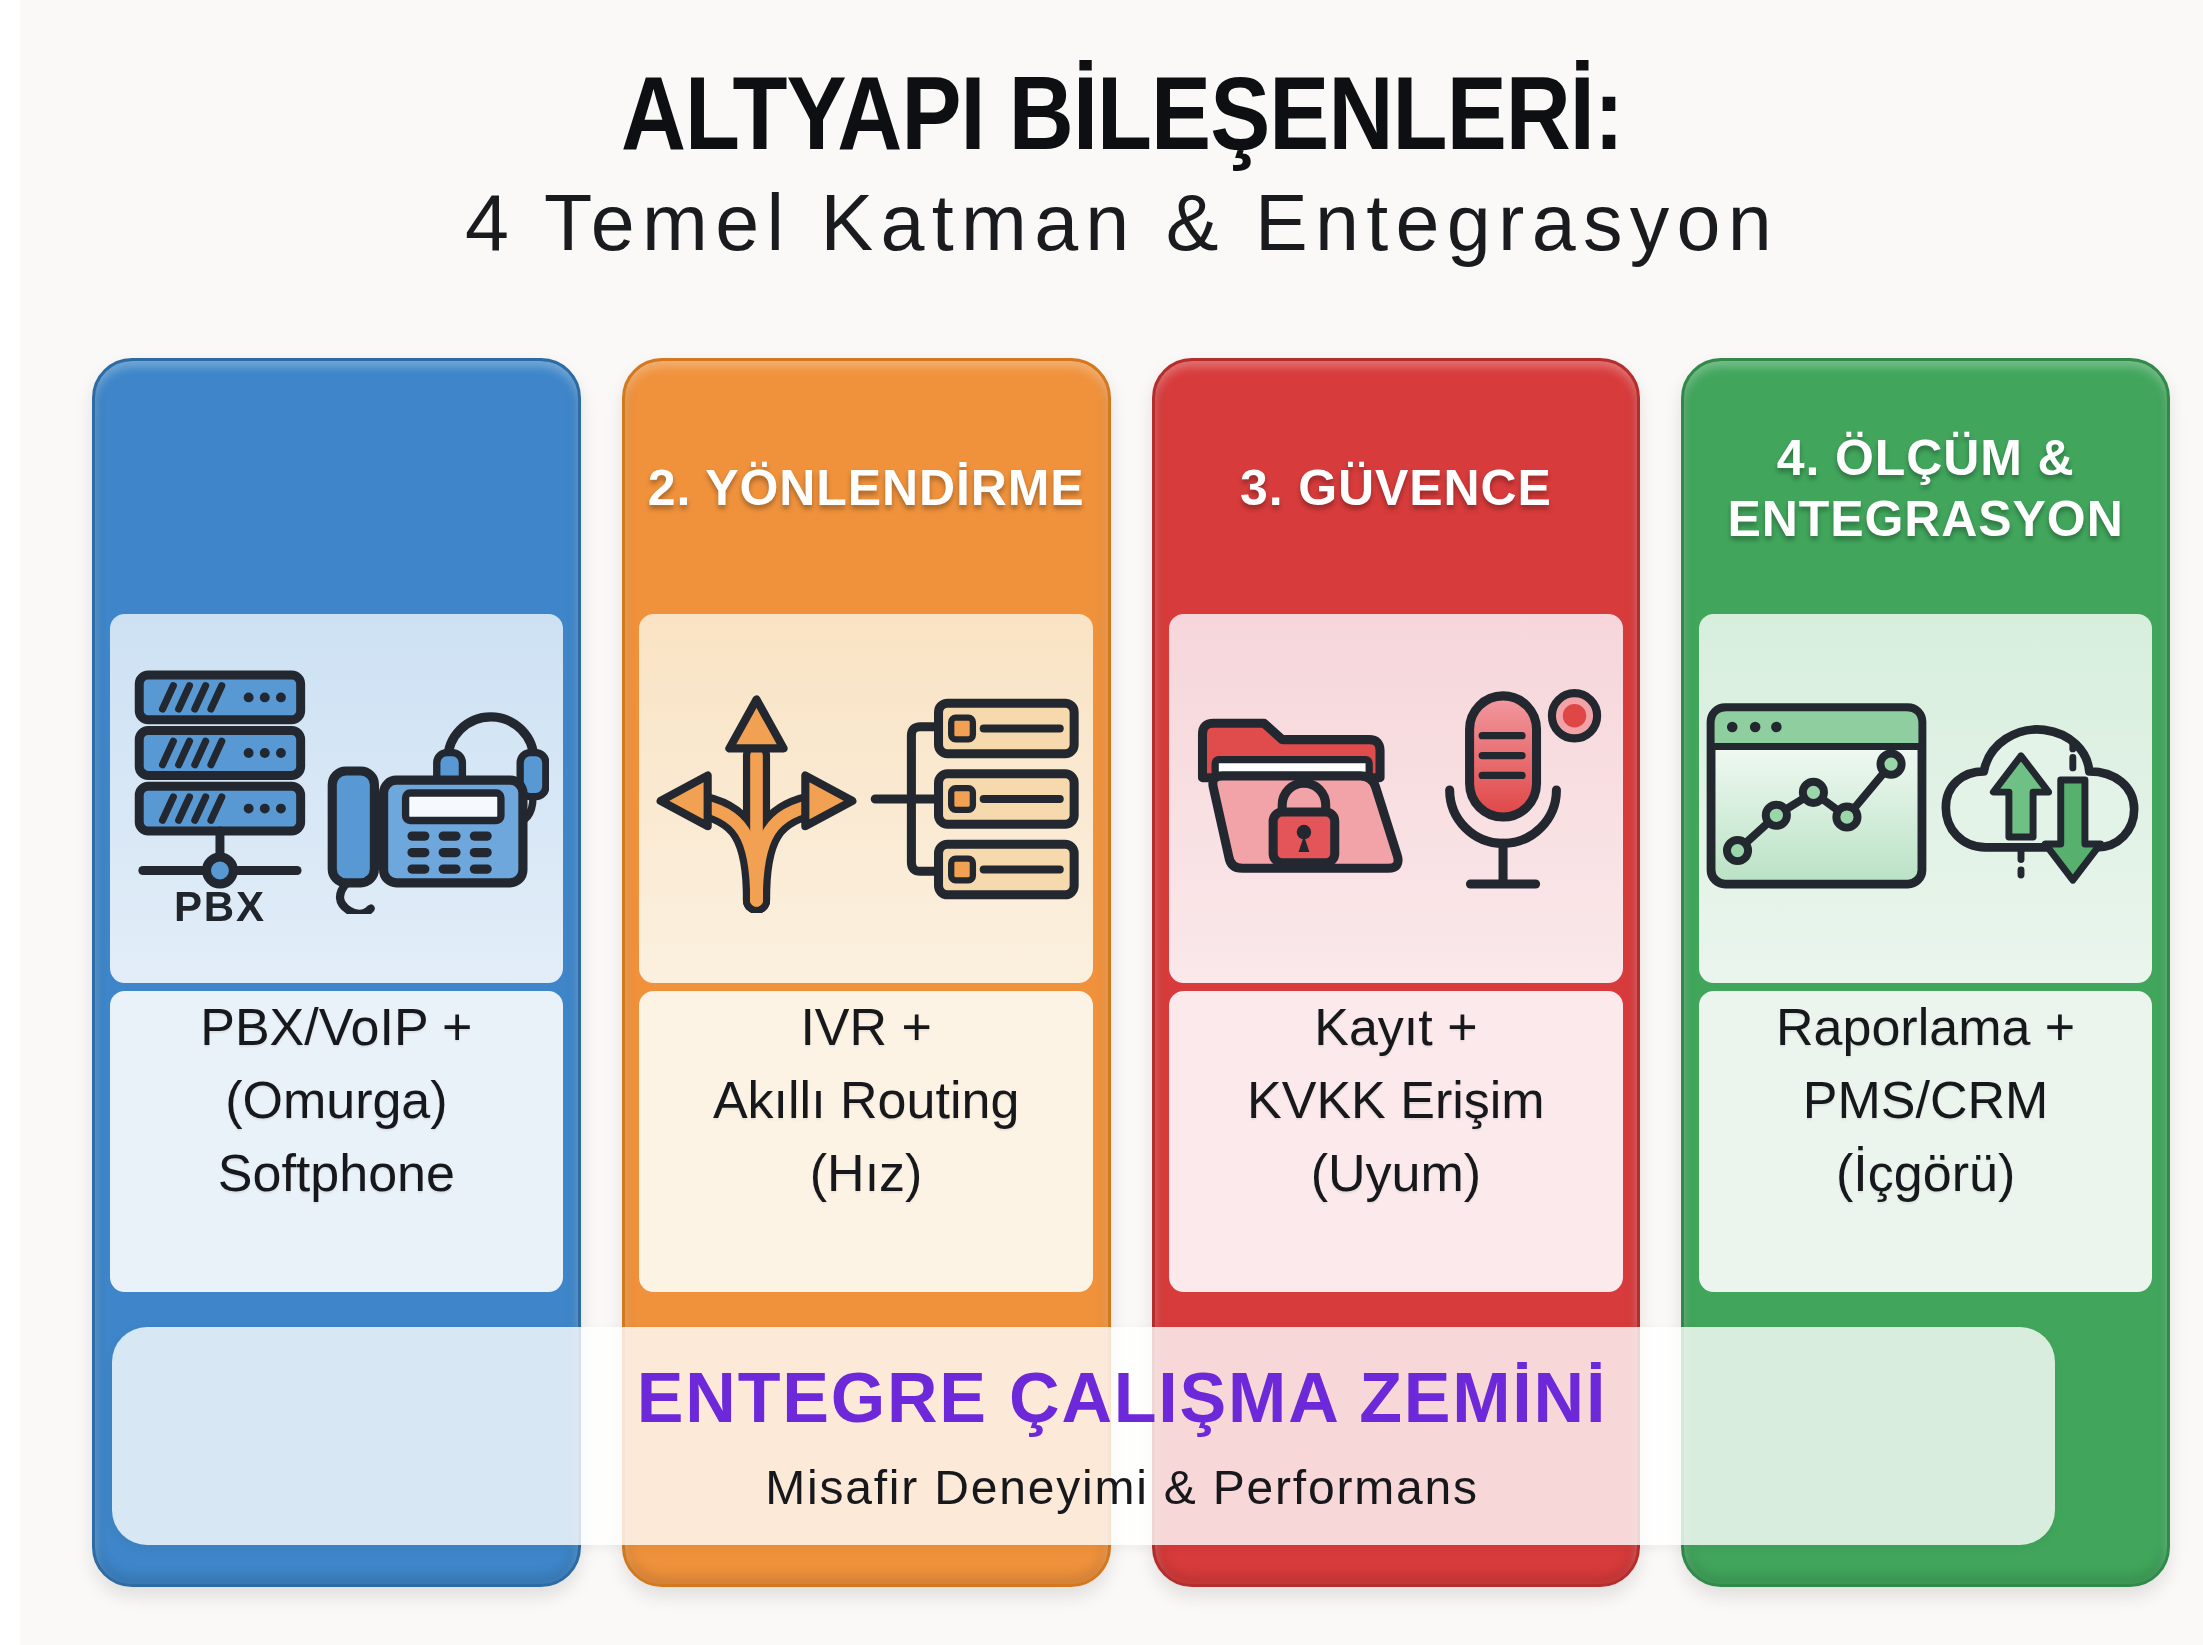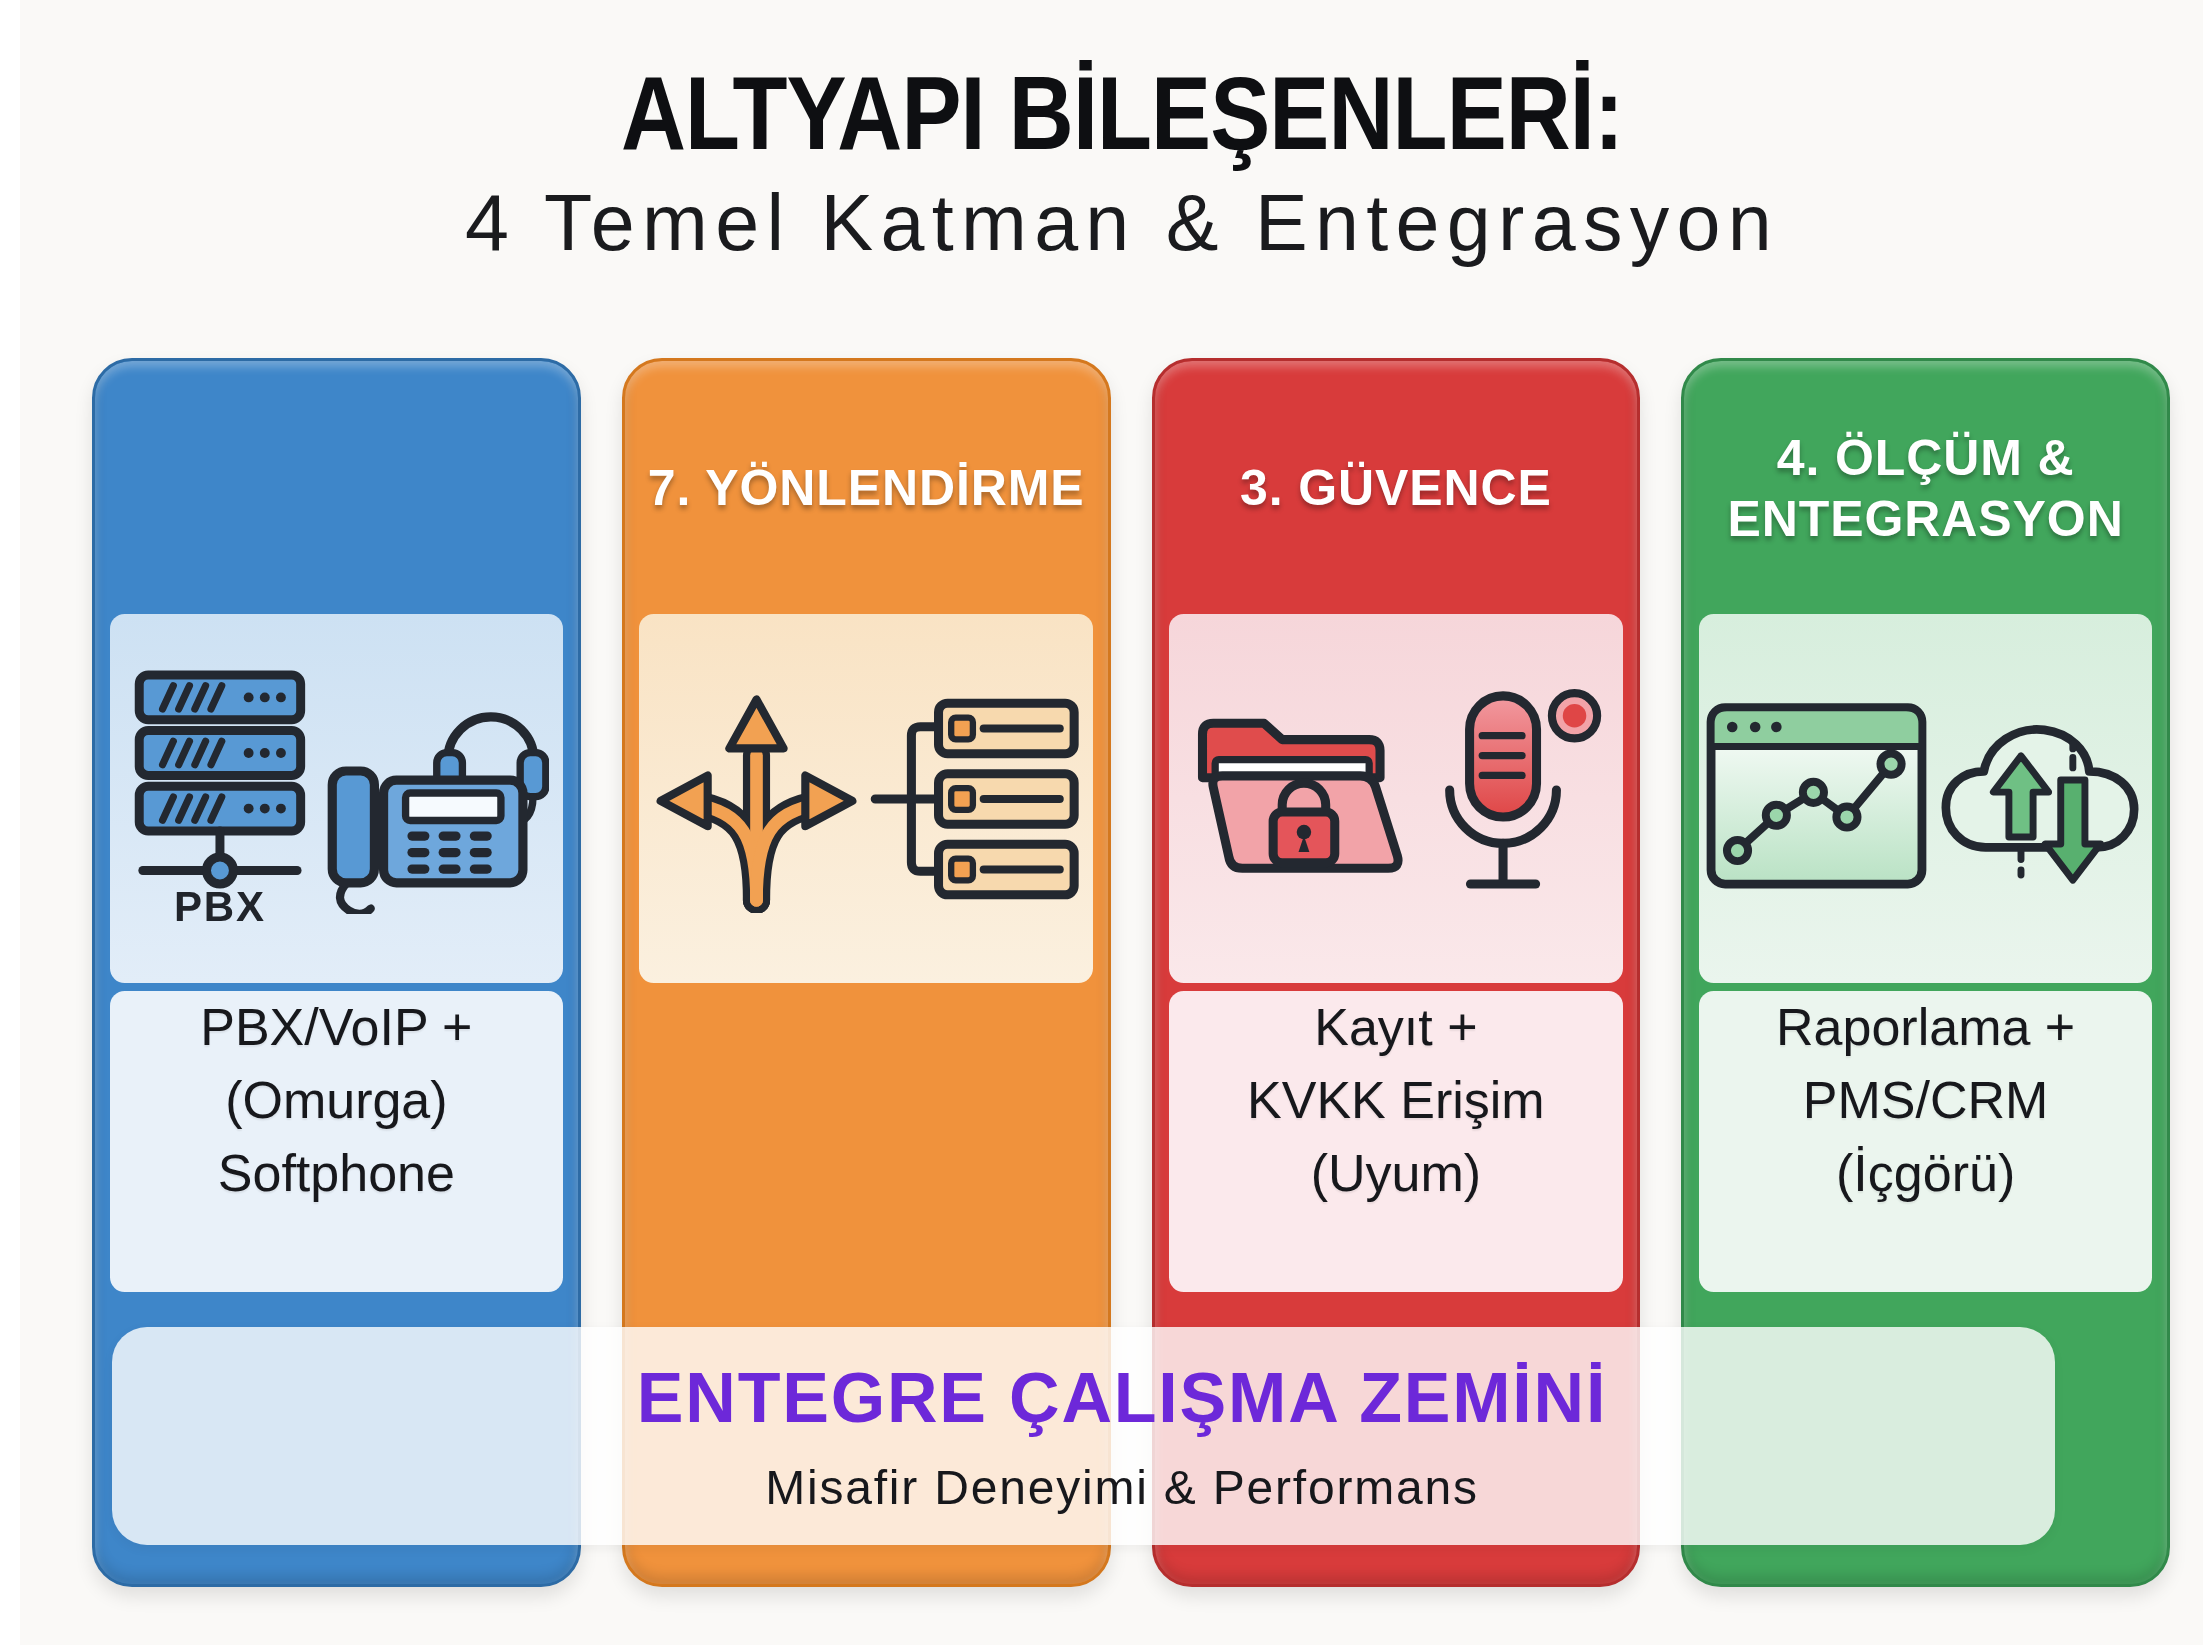--- a/index.html
+++ b/index.html
@@ -214,21 +214,21 @@
       </div>
       <div class="text-panel">
         <div>PBX/VoIP +</div>
         <div>(Omurga)</div>
         <div>Softphone</div>
       </div>
     </div>
 
     <div class="card" style="--header: #f0923c; --border: #d4781e; --panel-top: #f9e3c4; --panel-bottom: #fbf0df; --text-panel: #fdf3e5;">
       <div class="card-header">
-        <span>7. YÖNLENDİRME</span>
+        <span>2. YÖNLENDİRME</span>
       </div>
       <div class="icon-panel">
         <span>
           <svg width="217" height="228" viewBox="0 0 240 252">
             <g fill="none" stroke="#232830" stroke-width="30" stroke-linecap="round">
               <path d="M120,238 V78"></path>
               <path d="M120,238 C120,168 104,140 52,132"></path>
               <path d="M120,238 C120,168 136,140 188,132"></path>
             </g>
             <g fill="none" stroke="#f2a152" stroke-width="14" stroke-linecap="round">
@@ -254,20 +254,25 @@
               <rect x="92" y="114" width="24" height="24" rx="5" fill="#f2a152" stroke-width="7"></rect>
               <rect x="92" y="192" width="24" height="24" rx="5" fill="#f2a152" stroke-width="7"></rect>
             </g>
             <g fill="none" stroke="#232830" stroke-width="9" stroke-linecap="round">
               <path d="M128,48 H212"></path>
                 <path d="M128,126 H212"></path>
                 <path d="M128,204 H212"></path>
             </g>
           </svg>
         </span>
+      </div>
+      <div class="text-panel">
+        <div>IVR +</div>
+        <div>Akıllı Routing</div>
+        <div>(Hız)</div>
       </div>
     </div>
 
     <div class="card" style="--header: #d83b3b; --border: #b52e2e; --panel-top: #f6d6da; --panel-bottom: #fae8ea; --text-panel: #fbe9ec;">
       <div class="card-header">
         <span>3. GÜVENCE</span>
       </div>
       <div class="icon-panel">
         <span>
           <svg width="231" height="209" viewBox="0 0 255 230">

